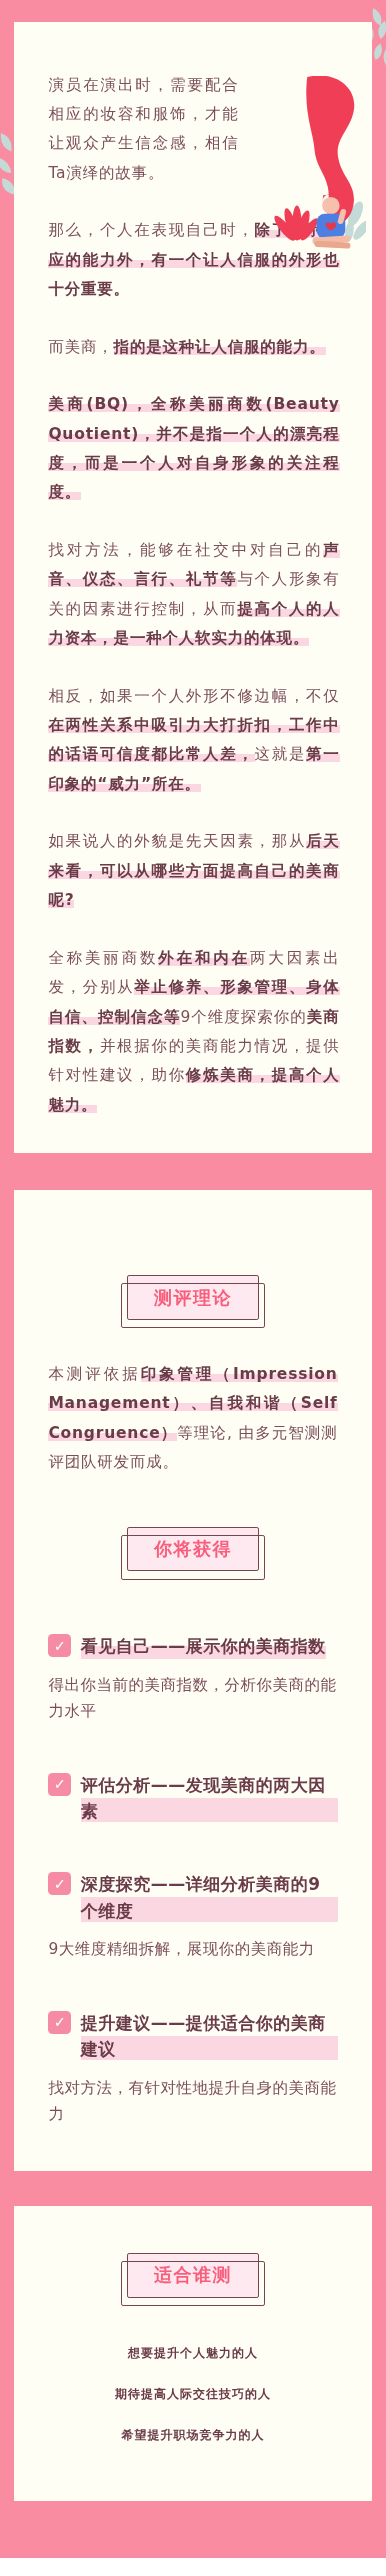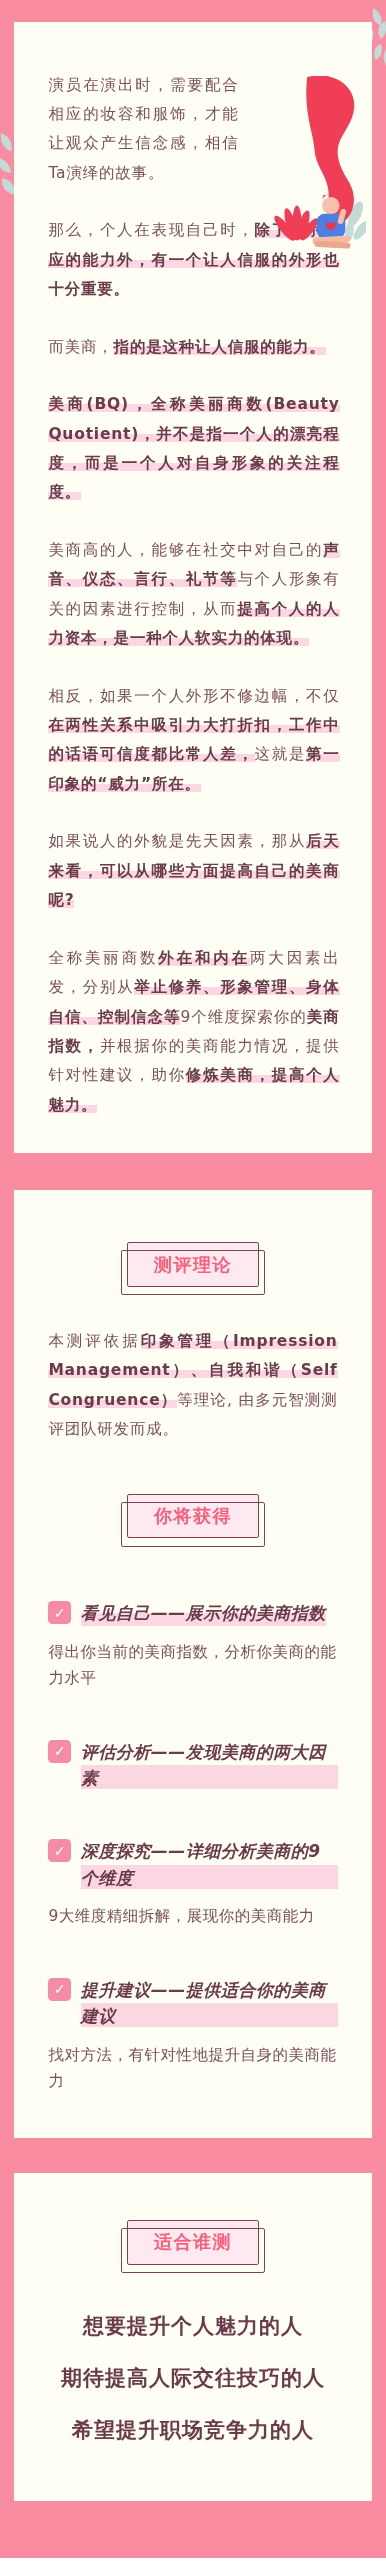--- a/index.html
+++ b/index.html
@@ -19,21 +19,21 @@
     background-size:13px 13px;
   }
   .deco{position:absolute; pointer-events:none; z-index:0;}
   .deco-tr{top:5.2px; right:-3.1px; width:52px;}
   .deco-l{top:129px; left:-4.1px; width:43px;}
   .card{
     position:relative; z-index:1; background:var(--card); border-radius:0;
     margin:0 14.4px; overflow:hidden;
   }
   .cardA{margin-top:21.6px; padding:49px 32px 33px 34px;}
-  .cardB{margin-top:37px; padding:52px 34px 31px 34px;}
+  .cardB{margin-top:37px; padding:85px 34px 31px 34px;}
   .cardC{margin-top:35px; margin-bottom:57px; padding:47px 13.4px 33px 13.4px;}
   .para{
     font-size:15.5px; line-height:1.9; letter-spacing:0.8px; color:var(--text);
     margin-bottom:28px; text-align:justify;
   }
   .para:last-child{margin-bottom:0;}
   .b{font-weight:700; color:var(--bold);}
   .h{background:linear-gradient(transparent 50%, var(--highlight) 50%, var(--highlight) 97%, transparent 97%);}
   .p1{padding-right:101px;}
   .illus{position:absolute; top:54px; right:5.2px; width:99px; height:179px;}
@@ -50,24 +50,24 @@
   .cardB .para{margin-top:40px; margin-bottom:0;}
   .gains{margin-top:62px;}
   .gain{margin-bottom:47px;}
   .gain:last-child{margin-bottom:12.4px;}
   .gain-title{display:flex; align-items:flex-start; gap:9.3px; margin-bottom:12.4px;}
   .check{
     flex:0 0 auto; width:23px; height:23px; margin-top:1px; border-radius:4.6px;
     background:#F58CA4; color:#fff; font-size:14.4px; font-weight:700;
     display:flex; align-items:center; justify-content:center;
   }
-  .gt{font-size:17px; font-weight:700; color:var(--bold); letter-spacing:0.5px; line-height:1.55;font-style:italic;}
+  .gt{font-size:17px; font-weight:700; color:var(--bold); letter-spacing:0.5px; line-height:1.55;}
   .gain-desc{font-size:15.5px; color:var(--text); letter-spacing:0.5px; line-height:1.7;}
   .aud{margin:47px 0 20.6px 0; text-align:center;}
-  .aud p{font-size:21px; font-weight:700; color:var(--bold); letter-spacing:1px; margin-bottom:24px;}
+  .aud p{font-size:12px; font-weight:700; color:var(--bold); letter-spacing:1px; margin-bottom:24px;}
   .badge-mid{margin-top:49px;}
 </style>
 </head>
 <body>
 
 <div class="page">
 
   <svg class="deco deco-tr" viewBox="0 0 100 120">
     <g fill="#C3DAD6">
       <path d="M70 6 Q90 18 84 40 Q64 30 70 6Z"></path>
@@ -112,21 +112,21 @@
         <path d="M124 288 c3 -6 12 -4 10 3 c-1 5 -7 8 -10 9 c-3 -1 -9 -4 -10 -9 c-2 -7 7 -9 10 -3 Z" fill="#E8374D"></path>
         <rect x="140" y="258" width="11" height="30" rx="5.5" fill="#F6C0AC" transform="rotate(16 145 273)"></rect>
         <rect x="88" y="312" width="74" height="13" rx="6.5" fill="#F3BBA6" transform="rotate(-4 125 318)"></rect>
         <rect x="92" y="322" width="70" height="12" rx="6" fill="#E9A78D" transform="rotate(3 127 328)"></rect>
       </svg>
     </div>
     <p class="para p1"><span class="">演员在演出时，需要配合相应的妆容和服饰，才能让观众产生信念感，相信Ta演绎的故事。</span></p>
     <p class="para"><span class="">那么，个人在表现自己时，</span><span class="b h">除了展示相应的能力外，有一个让人信服的外形也</span><span class="b ">十分重要。</span></p>
     <p class="para"><span class="">而美商，</span><span class="b h">指的是这种让人信服的能力。</span></p>
     <p class="para"><span class="b h">美商(BQ)，全称美丽商数(Beauty Quotient)，并不是指一个人的漂亮程度，而是一个人对自身形象的关注程度。</span></p>
-    <p class="para"><span class="">美商高的人，能够在社交中对自己的</span><span class="b h">声音、仪态、言行、礼节等</span><span class="">与个人形象有关的因素进行控制，从而</span><span class="b h">提高个人的人力资本，</span><span class="b h">是一种个人软实力的体现。</span></p>
+    <p class="para"><span class="">找对方法，能够在社交中对自己的</span><span class="b h">声音、仪态、言行、礼节等</span><span class="">与个人形象有关的因素进行控制，从而</span><span class="b h">提高个人的人力资本，</span><span class="b h">是一种个人软实力的体现。</span></p>
     <p class="para"><span class="">相反，如果一个人外形不修边幅，不仅</span><span class="b h">在两性关系中吸引力大打折扣，工作中的话语可信度都比常人差，</span><span class="">这就是</span><span class="b h">第一印象的“威力”所在。</span></p>
     <p class="para"><span class="">如果说人的外貌是先天因素，那从</span><span class="b h">后天来看，可以从哪些方面提高自己的美商呢?</span></p>
     <p class="para"><span class="">全称美丽商数</span><span class="b h">外在和内在</span><span class="">两大因素出发，分别从</span><span class="b h">举止修养、形象管理、身体自信、控制信念等</span><span class="">9个维度探索你的</span><span class="b ">美商指数，</span><span class="">并根据你的美商能力情况，提供针对性建议，助你</span><span class="b h">修炼美商，提高个人魅力。</span></p>
   </section>
 
   <section class="card cardB">
     <div class="badge">
       <span>测评理论</span>
     </div>
     <p class="para"><span class="">本测评依据</span><span class="b h">印象管理（Impression Management）、自我和谐（Self Congruence）</span><span class="">等理论, 由多元智测测评团队研发而成。</span></p>

